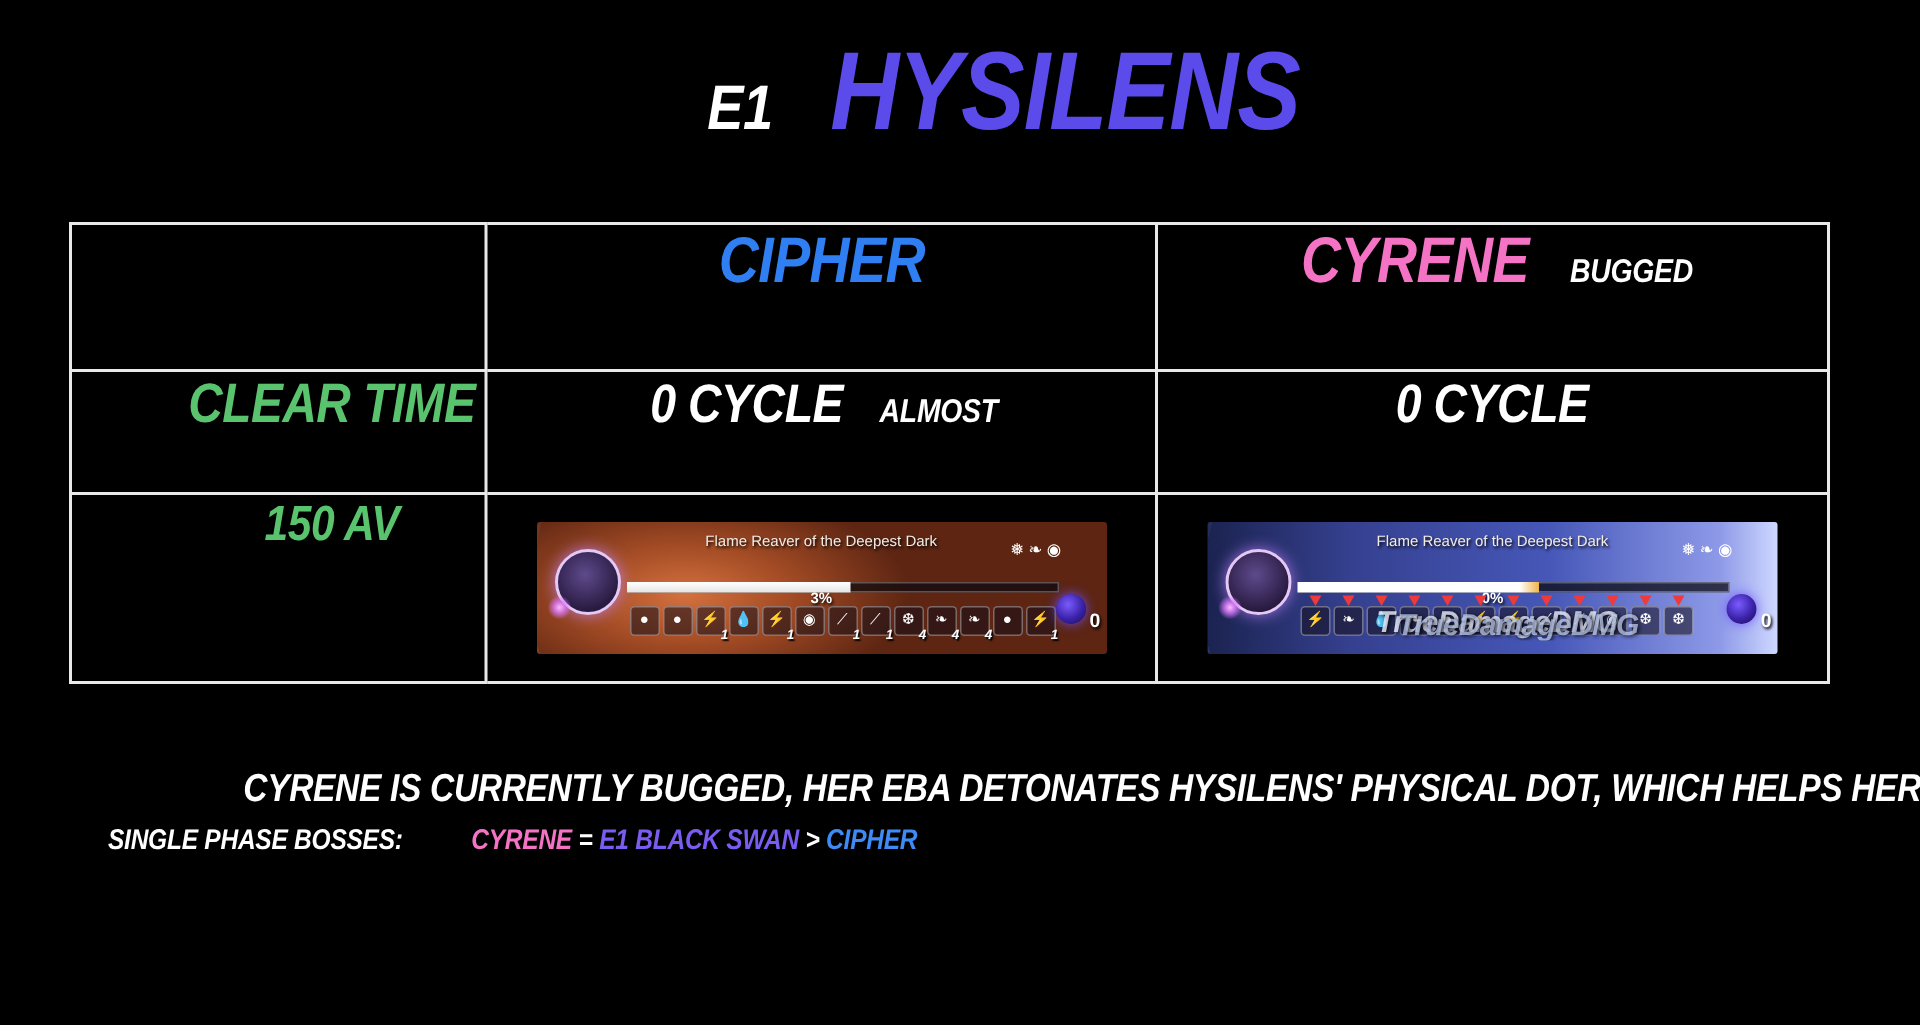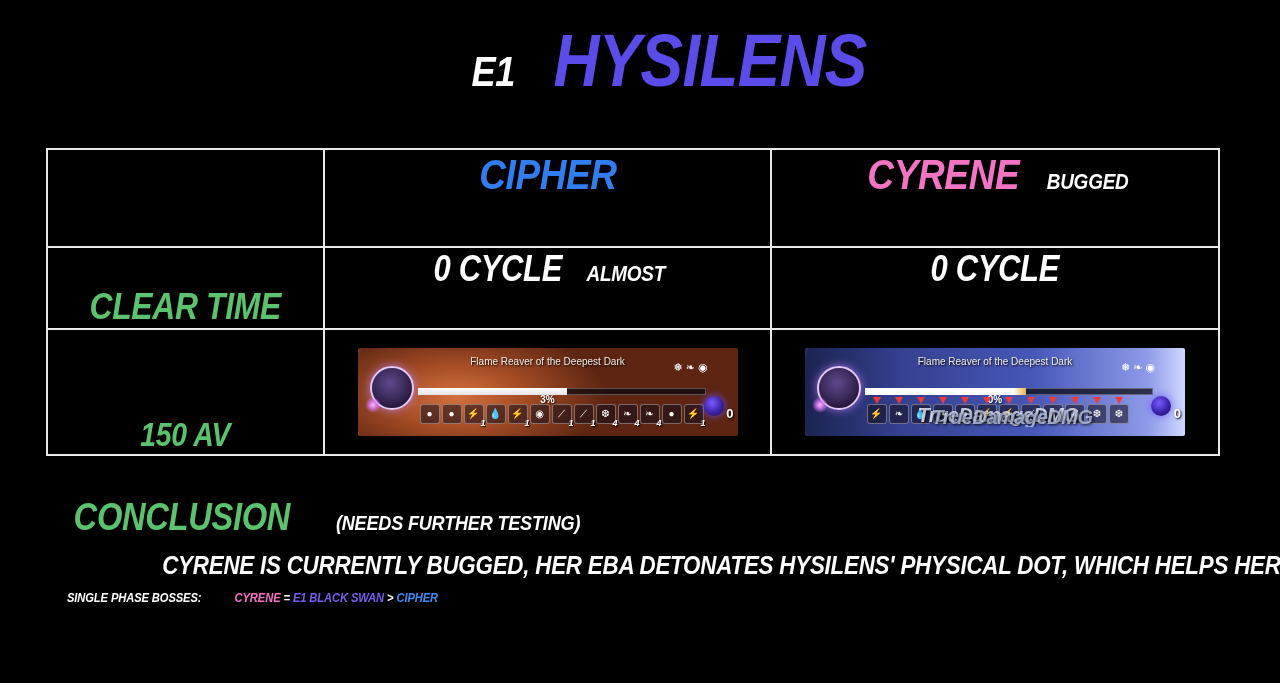--- a/index.html
+++ b/index.html
@@ -86,24 +86,25 @@
   .head-sub    { font-size: 22px; color: #ffffff; margin-left: 9px; }
 
   .label-green { font-size: 37px; color: #59c46d; }
   .label-green-sm { font-size: 33px; color: #59c46d; }
 
   .value-white { font-size: 36px; color: #ffffff; }
   .value-sub   { font-size: 22px; color: #ffffff; margin-left: 8px; }
 
   .cell-flex {
     display: flex;
-    align-items: flex-end;
+    align-items: flex-start;
     justify-content: center;
     height: 100%;
     width: 100%;
+    margin-left: 36px;
   }
   .cell-baseline {
     display: flex;
     align-items: baseline;
     justify-content: center;
     height: 100%;
     width: 100%;
   }
 
   
@@ -287,21 +288,21 @@
   .concl-title { font-size: 38px; color: #59c46d; }
   .concl-note  { font-size: 21px; color: #ffffff; }
 
   #conclusion-body {
     margin-top: 14px;
     font-size: 26px;
     color: #ffffff;
   }
   .verdict-line {
     margin-top: 9px;
-    font-size: 13px;
+    font-size: 19px;
     display: flex;
     align-items: baseline;
     gap: 6px;
   }
   .tok-white  { color: #ffffff; }
 </style>
 </head>
 <body>
 
 <div id="title-bar">
@@ -430,24 +431,20 @@
           </div>
           <div class="turn-orb"></div>
           <div class="turn-num">0</div>
         </div>
       </td>
     </tr>
   </tbody>
 </table>
 
 <div id="conclusion">
-  <div id="conclusion-head">
-    <span class="impact shadow-hard concl-title" style="color: rgb(89, 196, 109);">CONCLUSION</span>
-    <span class="impact shadow-hard concl-note">(NEEDS FURTHER TESTING)</span>
-  </div>
 
   <div id="conclusion-body">
     <span class="impact shadow-hard">CYRENE IS CURRENTLY BUGGED, HER EBA DETONATES HYSILENS' PHYSICAL DOT, WHICH HELPS HER SLIGHTLY HERE.</span>
   </div>
 
   <div class="verdict-line">
     <span class="impact shadow-hard tok-white">SINGLE PHASE BOSSES:</span>
     <span id="rank0-tokens" class="impact shadow-hard"><span style="color: rgb(245, 115, 196);"> CYRENE</span><span style="color: rgb(255, 255, 255);"> =</span><span style="color: rgb(123, 92, 240);"> E1 BLACK SWAN</span><span style="color: rgb(255, 255, 255);"> &gt;</span><span style="color: rgb(63, 139, 245);"> CIPHER</span></span>
   </div>
 

